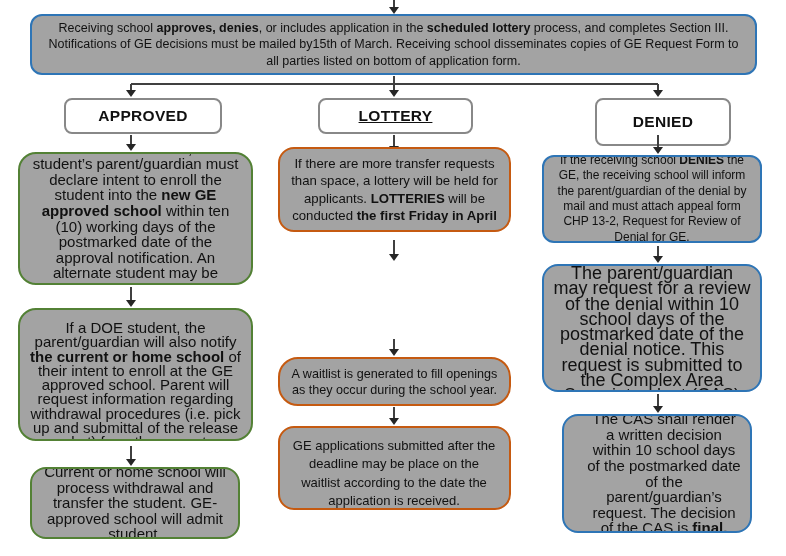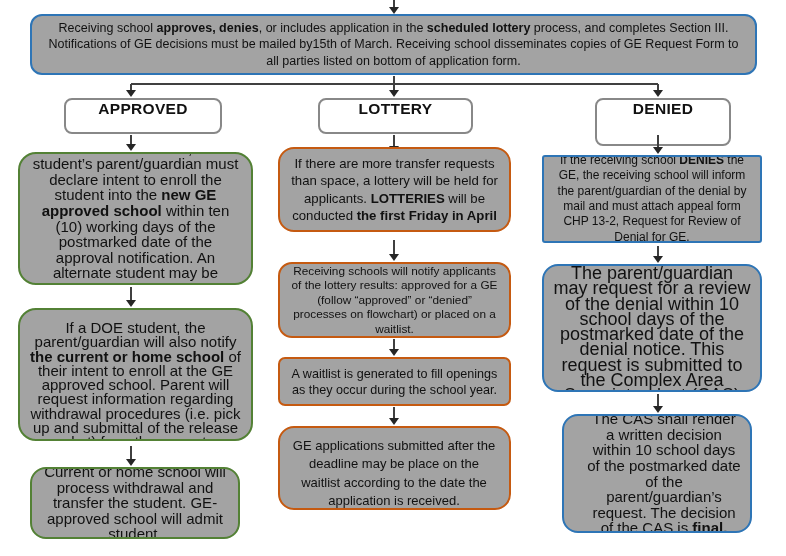--- a/index.html
+++ b/index.html
@@ -13,21 +13,21 @@
   .fbox.clip{display:block;}
   .btxt{font-size:15px;line-height:15.6px;}
   .btxt b{font-weight:bold;}
 
   .c-blue{border-color:var(--blue,#2E75B6);}
   .c-green{border-color:var(--green,#538135);}
   .c-orange{border-color:var(--orange,#C55A11);}
 
   
   .hdr{position:absolute;background:#fff;border:2.5px solid #888;border-radius:8px;
-       display:flex;align-items:flex-start;justify-content:center;box-sizing:border-box;
+       display:flex;align-items:center;justify-content:center;box-sizing:border-box;
        font-weight:bold;font-size:15.5px;letter-spacing:.3px;}
 
   
   .cline{position:absolute;background:var(--arrow,#404040);}
   .arr{position:absolute;width:12px;}
   .arr .al{position:absolute;left:50%;top:0;bottom:5px;width:1.6px;margin-left:-.8px;
            background:var(--arrow,#404040);display:block;}
   .arr .ah{position:absolute;left:50%;bottom:0;margin-left:-5.5px;width:0;height:0;display:block;
            border-left:5.5px solid transparent;border-right:5.5px solid transparent;
            border-top:7px solid var(--arrowhead,#262626);}
@@ -58,21 +58,21 @@
     <span class="ah"></span>
   </div>
   <div class="arr" style="left:652px;top:84px;height:13px">
     <span class="al"></span>
     <span class="ah"></span>
   </div>
 
   <div class="hdr c-green" style="left:64px;top:98px;width:158px;height:36px;">
     <span>APPROVED</span>
   </div>
-  <div class="hdr c-orange" style="left:318px;top:98px;width:155px;height:36px;">
+  <div class="hdr c-orange" style="left:318px;top:98px;width:155px;height:36px;text-decoration:underline;">
     <span>LOTTERY</span>
   </div>
   <div class="hdr c-blue" style="left:595px;top:98px;width:136px;height:48px;">
     <span>DENIED</span>
   </div>
 
   <div class="arr" style="left:125px;top:135px;height:16px">
     <span class="al"></span>
       <span class="ah"></span>
   </div>
@@ -103,39 +103,36 @@
     <div class="btxt" style="max-width:196px;"><span>Current or home school will process withdrawal and transfer the student. GE-approved school will admit student.</span></div>
   </div>
 
   <div class="fbox c-orange" style="left:278px;top:147px;width:233px;height:85px;border-radius:16px;">
     <div class="btxt" style="font-size:13.2px;line-height:17.3px;max-width:218px;"><span>If there are more transfer requests than space, a lottery will be held for applicants.  </span><b>LOTTERIES</b><span> will be conducted </span><b>the first Friday in April</b></div>
   </div>
   <div class="arr" style="left:388px;top:240px;height:21px">
     <span class="al"></span>
       <span class="ah"></span>
   </div>
-  <div class="fbox c-orange" style="left:278px;top:262px;width:233px;height:76px;border-radius:14px;">
-    <div class="btxt" style="font-size:11.8px;line-height:14.6px;"><span>Receiving schools will notify applicants of the lottery results: approved for a GE (follow “approved” or “denied” processes on flowchart) or placed on a waitlist.</span></div>
-  </div>
   <div class="arr" style="left:388px;top:339px;height:17px">
     <span class="al"></span>
       <span class="ah"></span>
   </div>
-  <div class="fbox c-orange" style="left:278px;top:357px;width:233px;height:49px;border-radius:7px;">
+  <div class="fbox c-orange" style="left:278px;top:357px;width:233px;height:49px;border-radius:20px;">
     <div class="btxt" style="font-size:12.6px;line-height:16px;"><span>A waitlist is generated to fill openings as they occur during the school year.</span></div>
   </div>
   <div class="arr" style="left:388px;top:407px;height:18px">
     <span class="al"></span>
       <span class="ah"></span>
   </div>
   <div class="fbox clip c-orange" style="left:278px;top:426px;width:233px;height:84px;border-radius:16px;padding-left:8px;">
     <div class="btxt" style="font-size:13px;line-height:18.4px;padding-top:9px;"><span>GE applications submitted after the deadline may be place on the waitlist according to the date the application is received.</span></div>
   </div>
 
-  <div class="fbox c-blue" style="left:542px;top:155px;width:220px;height:88px;border-radius:3px;">
+  <div class="fbox c-blue" style="left:542px;top:155px;width:220px;height:88px;border-radius:12px;">
     <div class="btxt" style="font-size:12px;line-height:15.4px;"><span>If the receiving school </span><b>DENIES</b><span> the GE, the receiving school will inform the parent/guardian of the denial by mail and must attach appeal form CHP 13-2, Request for Review of Denial for GE.</span></div>
   </div>
   <div class="arr" style="left:652px;top:246px;height:17px">
     <span class="al"></span>
       <span class="ah"></span>
   </div>
   <div class="fbox clip c-blue" style="left:542px;top:264px;width:220px;height:128px;border-radius:16px;">
     <div class="btxt" style="font-size:18px;line-height:15.3px;padding-top:0;"><span>The parent/guardian may request for a review of the denial within 10 school days of the postmarked date of the denial notice. This request is submitted to the Complex Area Superintendent (CAS) using form CHP 13-2, Request for Review of Denial for GE.</span></div>
   </div>
   <div class="arr" style="left:652px;top:394px;height:19px">

